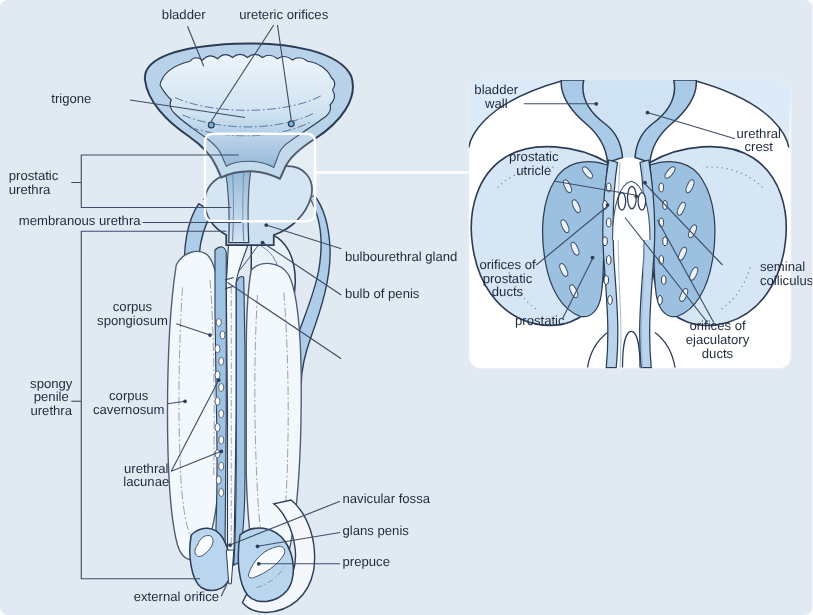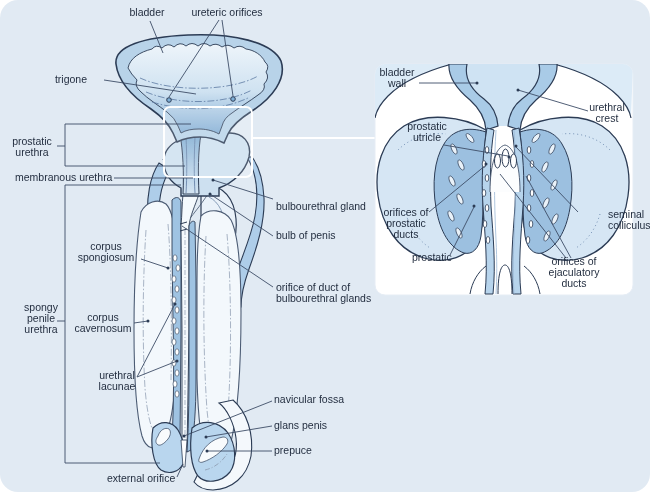--- a/index.html
+++ b/index.html
@@ -1,27 +1,27 @@
 <!DOCTYPE html>
 <html><head>
 <meta charset="utf-8">
 <style>
   html,body{margin:0;padding:0;background:#ffffff;}
   .page{
     position:relative;width:650px;height:492px;
-    background:#e1eaf3;border-radius:18px;overflow:hidden;
+    background:#e1eaf3;border-radius:6px;overflow:hidden;
     font-family:"Liberation Sans",sans-serif;
   }
   .page svg{position:absolute;left:0;top:0;}
   .lbl{
     position:absolute;font-size:10.5px;line-height:11px;color:#1f2a3c;
     white-space:pre-line;letter-spacing:0;
   }
   .c{text-align:center}
-  .r{text-align:center}
+  .r{text-align:left}
 </style>
 </head>
 <body>
 
 <div class="page">
 
 <svg width="650" height="492" viewBox="0 0 650 492">
   <defs>
     <linearGradient id="bladderGrad" x1="0" y1="40" x2="0" y2="134" gradientUnits="userSpaceOnUse">
       <stop offset="0" stop-color="#f0f6fb"></stop>
@@ -236,22 +236,20 @@
 <div class="lbl c" style="left:107px;top:7px;width:80px">bladder</div>
 <div class="lbl c" style="left:186px;top:7px;width:82px">ureteric orifices</div>
 <div class="lbl r" style="left:41px;top:74px;width:60px">trigone</div>
 <div class="lbl r" style="left:7px;top:136px;width:50px">prostatic
 urethra</div>
 <div class="lbl" style="left:15px;top:172px;width:110px">membranous urethra</div>
 <div class="lbl" style="left:276px;top:201px;width:110px">bulbourethral gland</div>
 <div class="lbl" style="left:276px;top:230px;width:90px">bulb of penis</div>
 <div class="lbl c" style="left:66px;top:241px;width:80px">corpus
 spongiosum</div>
-<div class="lbl" style="left:276px;top:282px;width:110px">orifice of duct of
-bulbourethral glands</div>
 <div class="lbl c" style="left:1px;top:302px;width:80px">spongy
 penile
 urethra</div>
 <div class="lbl c" style="left:63px;top:312px;width:80px">corpus
 cavernosum</div>
 <div class="lbl c" style="left:77px;top:370px;width:80px">urethral
 lacunae</div>
 <div class="lbl" style="left:274px;top:394px;width:90px">navicular fossa</div>
 <div class="lbl" style="left:274px;top:420px;width:80px">glans penis</div>
 <div class="lbl" style="left:274px;top:445px;width:70px">prepuce</div>

